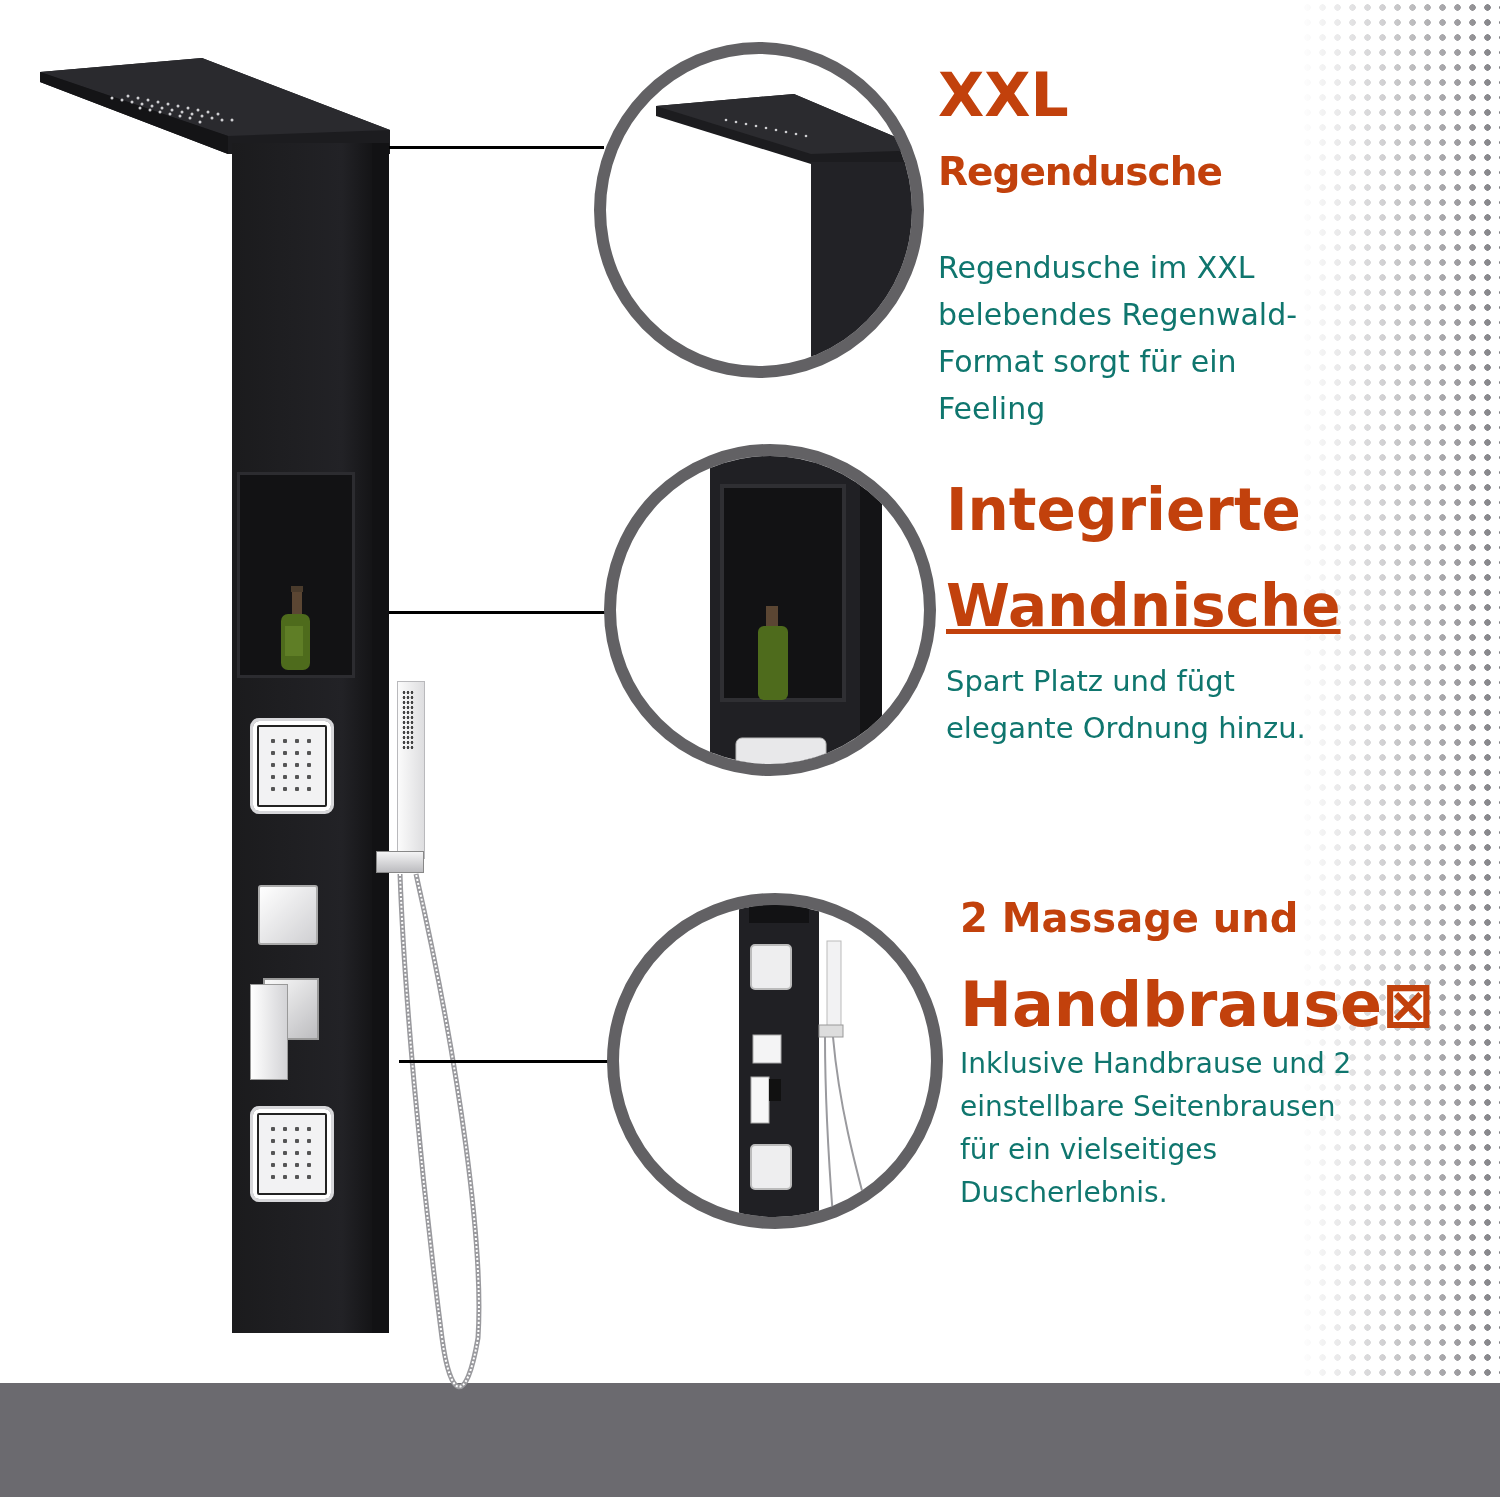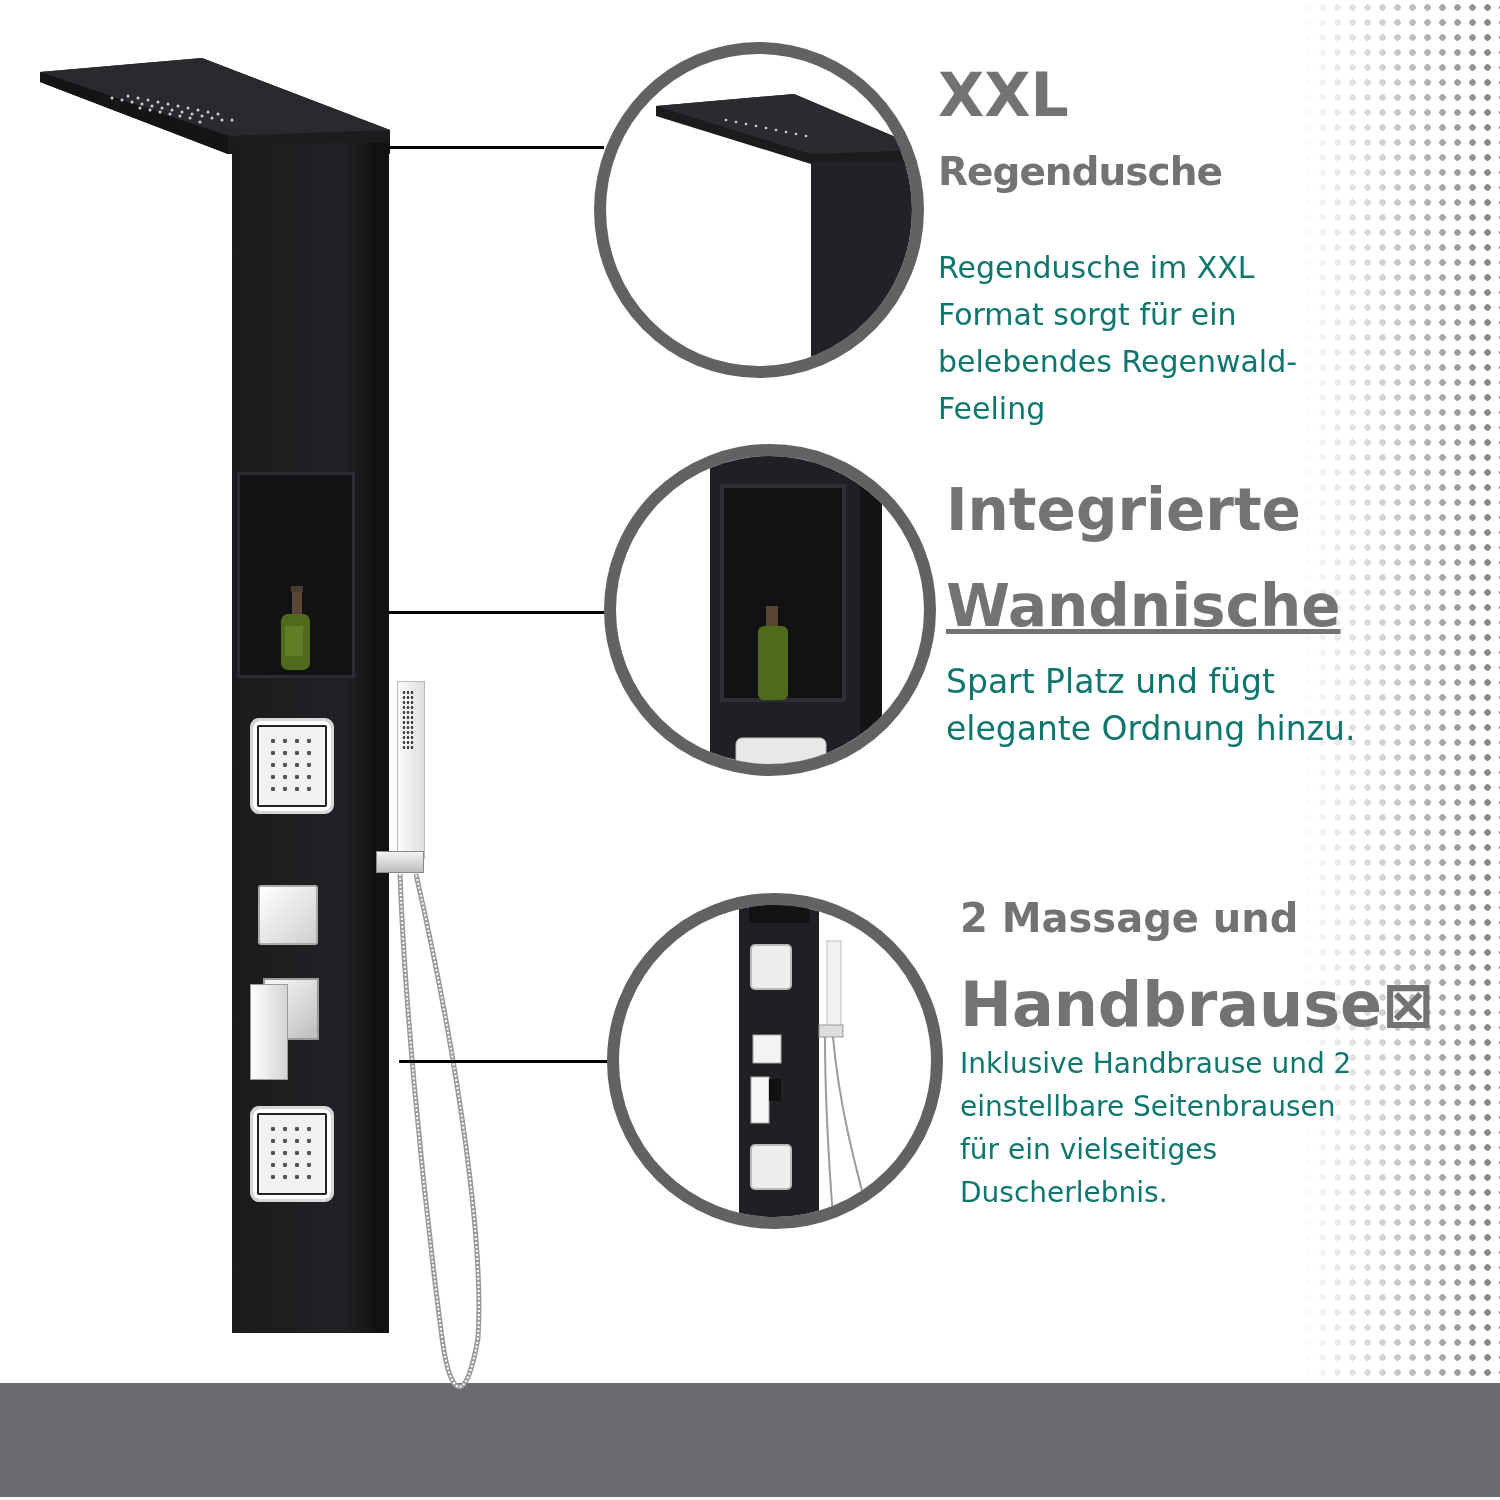--- a/index.html
+++ b/index.html
@@ -34,21 +34,21 @@
     background-image: radial-gradient(circle,#444 0 1.2px,transparent 1.6px); background-size:4px 5px; }
   .holder { position:absolute; left:376px; top:851px; width:48px; height:22px; background:linear-gradient(180deg,#f4f4f5,#bcbcbf); border:1px solid #888; box-sizing:border-box; }
 
   
   .callout-line { position:absolute; height:3px; background:#000; }
 
   
   .zoom-circle { position:absolute; border-radius:50%; border:12px solid #626164; box-sizing:border-box; overflow:hidden; background:#fff; }
 
   
-  .title { position:absolute; font-family:"DejaVu Sans", sans-serif; font-weight:bold; color:#737373; line-height:1.12; }
+  .title { position:absolute; font-family:"DejaVu Sans", sans-serif; font-weight:bold; color:#c2410c; line-height:1.12; }
   .desc { position:absolute; font-family:"DejaVu Sans", sans-serif; font-weight:normal; color:#0f766e; }
 </style>
 </head>
 <body>
 
 <div class="halftone"></div>
 <div class="floor"></div>
 
 <div>
   <svg class="rain-head" viewBox="0 0 350 96" width="350" height="96">
@@ -168,30 +168,30 @@
     <path d="M206,132 C206,200 210,260 214,312" stroke="#9a9a9e" stroke-width="2" fill="none"></path>
     <path d="M214,132 C220,200 236,260 250,312" stroke="#9a9a9e" stroke-width="2" fill="none"></path>
   </svg>
 </div>
 
 <div>
   <div class="title" style="left:938px; top:62px; font-size:60px;">XXL</div>
   <div class="title" style="left:938px; top:150px; font-size:39px; letter-spacing:-1px;">Regendusche</div>
   <div class="desc" style="left:938px; top:244px; font-size:30px; line-height:47px;">
     <div>Regendusche im XXL</div>
+    <div>belebendes Regenwald-</div>
     <div>Format sorgt für ein</div>
-    <div>belebendes Regenwald-</div>
     <div>Feeling</div>
   </div>
 </div>
 
 <div>
   <div class="title" style="left:946px; top:478px; font-size:58px;">Integrierte</div>
   <div class="title" style="left:946px; top:574px; font-size:58px;text-decoration:underline;">Wandnische</div>
-  <div class="desc" style="left:946px; top:658px; font-size:33px; line-height:47px;">
+  <div class="desc" style="left:946px; top:658px; font-size:29px; line-height:47px;">
     <div>Spart Platz und fügt</div>
     <div>elegante Ordnung hinzu.</div>
   </div>
 </div>
 
 <div>
   <div class="title" style="left:960px; top:896px; font-size:40px;">2 Massage und</div>
   <div class="title" style="left:960px; top:970px; font-size:62px;">Handbrause⊠</div>
   <div class="desc" style="left:960px; top:1042px; font-size:28px; line-height:43px;">
     <div>Inklusive Handbrause und 2</div>

